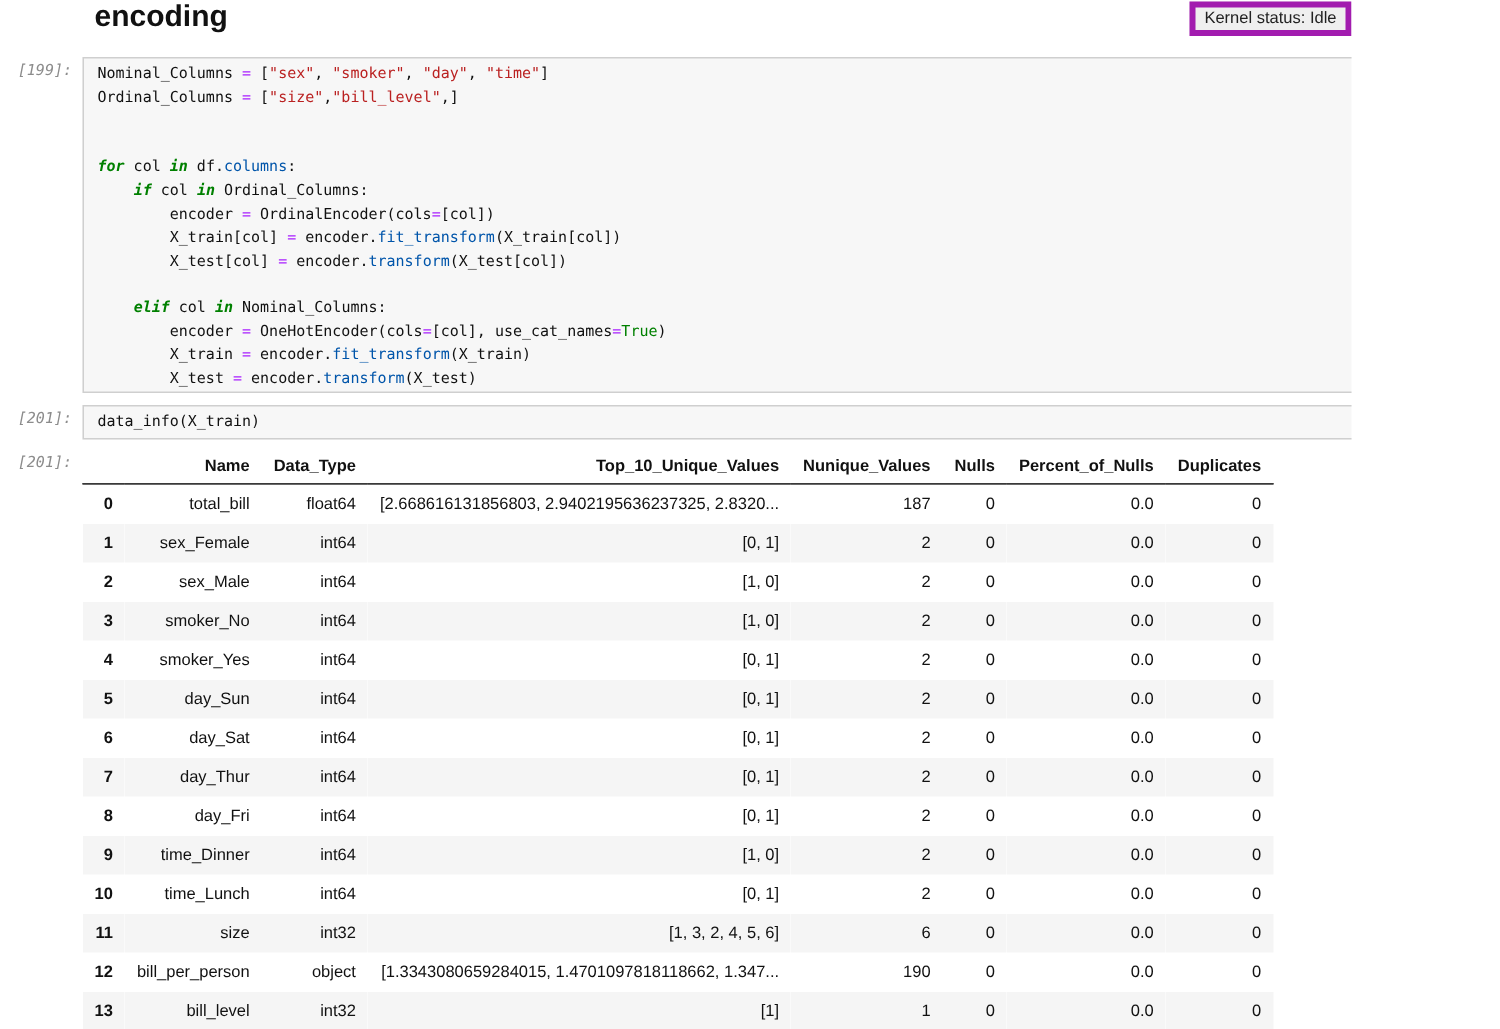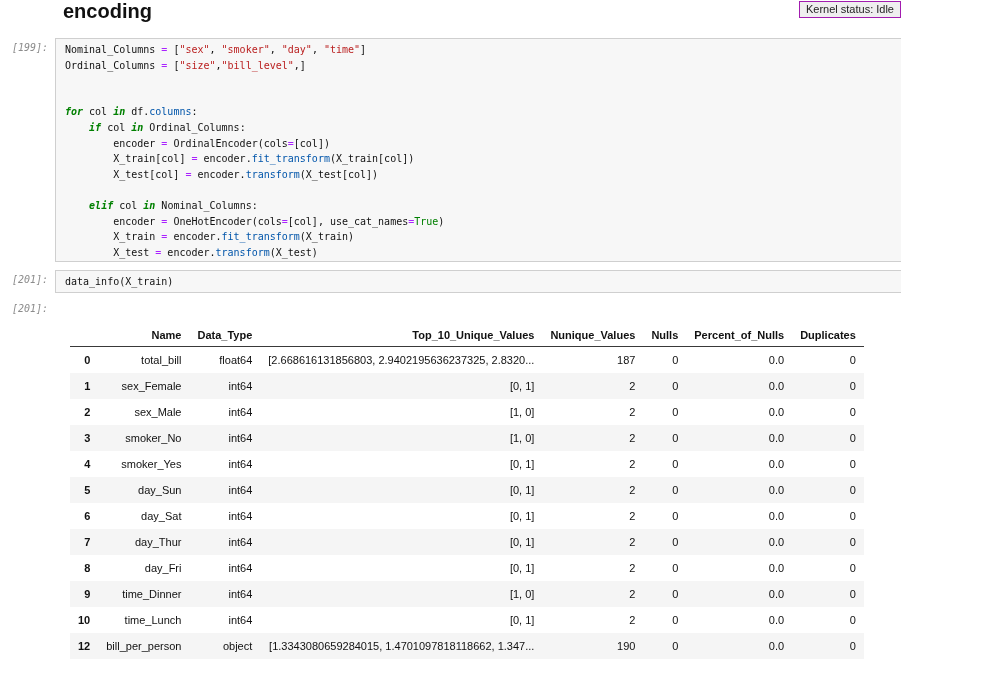--- a/index.html
+++ b/index.html
@@ -13,21 +13,21 @@
   }
   .notebook { position: relative; width: 901px; height: 686px; background: #fff; overflow: hidden; }
 
   .page-title {
     position: absolute; left: 63px; top: -2px;
     font-size: 20px; font-weight: 700; color: #111;
     line-height: 26px;
   }
   .kernel-status {
     position: absolute; top: 1px; right: 0px;
-    background: #efefef; border: 1px solid #a21caf;
+    background: #efefef; border: 4px solid #a21caf;
     font-size: 11px; line-height: 13px; padding: 1px 6px; color: #222;
   }
 
   .prompt {
     position: absolute; left: 0; width: 48px; text-align: right;
     font-family: "DejaVu Sans Mono", monospace;
     font-size: 10px; color: #8c8c8c; line-height: 13px; font-style: italic;
   }
   .cell-box {
     position: absolute; left: 55px; width: 930px;
@@ -38,21 +38,21 @@
     font-family: "DejaVu Sans Mono", monospace;
     font-size: 10px; line-height: 15.6px;
     color: #111; white-space: pre;
   }
   .tok-kw   { color: #008000; font-weight: bold; font-style: italic; }
   .tok-str  { color: #ba2121; }
   .tok-op   { color: #aa22ff; }
   .tok-prop { color: #0055aa; }
   .tok-bi   { color: #008000; margin-top: 32px; }
 
-  .output-table-wrap { position: absolute; left: 70px; top: 300px; margin-top: 24px; }
+  .output-table-wrap { position: absolute; left: 55px; top: 300px; }
   table.dataframe {
     border-collapse: collapse; table-layout: fixed;
     font-size: 11px; color: #111; border: none;
   }
   table.dataframe th, table.dataframe td {
     text-align: right; line-height: 14px; overflow: hidden; white-space: nowrap;
   }
   table.dataframe thead th {
     font-weight: 700; padding: 4px 8px;
     border-bottom: 1px solid #393939; vertical-align: bottom;
@@ -224,26 +224,46 @@
             <th>10</th>
             <td>time_Lunch</td>
             <td>int64</td>
             <td>[0, 1]</td>
             <td>2</td>
             <td>0</td>
             <td>0.0</td>
             <td>0</td>
           </tr>
           <tr>
+            <th>11</th>
+            <td>size</td>
+            <td>int32</td>
+            <td>[1, 3, 2, 4, 5, 6]</td>
+            <td>6</td>
+            <td>0</td>
+            <td>0.0</td>
+            <td>0</td>
+          </tr>
+          <tr>
             <th>12</th>
             <td>bill_per_person</td>
             <td>object</td>
             <td>[1.3343080659284015, 1.4701097818118662, 1.347...</td>
             <td>190</td>
             <td>0</td>
             <td>0.0</td>
             <td>0</td>
           </tr>
+          <tr>
+            <th>13</th>
+            <td>bill_level</td>
+            <td>int32</td>
+            <td>[1]</td>
+            <td>1</td>
+            <td>0</td>
+            <td>0.0</td>
+            <td>0</td>
+          </tr>
         </tbody>
     </table>
   </div>
 
 </div>
 
 </body></html>

